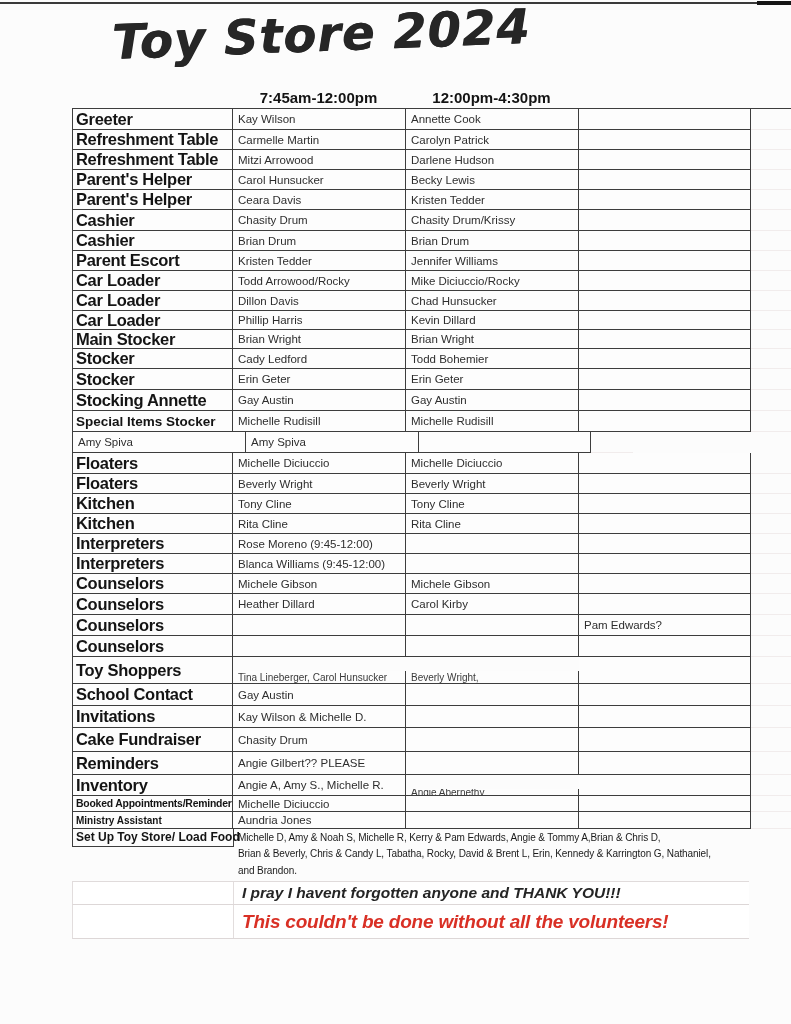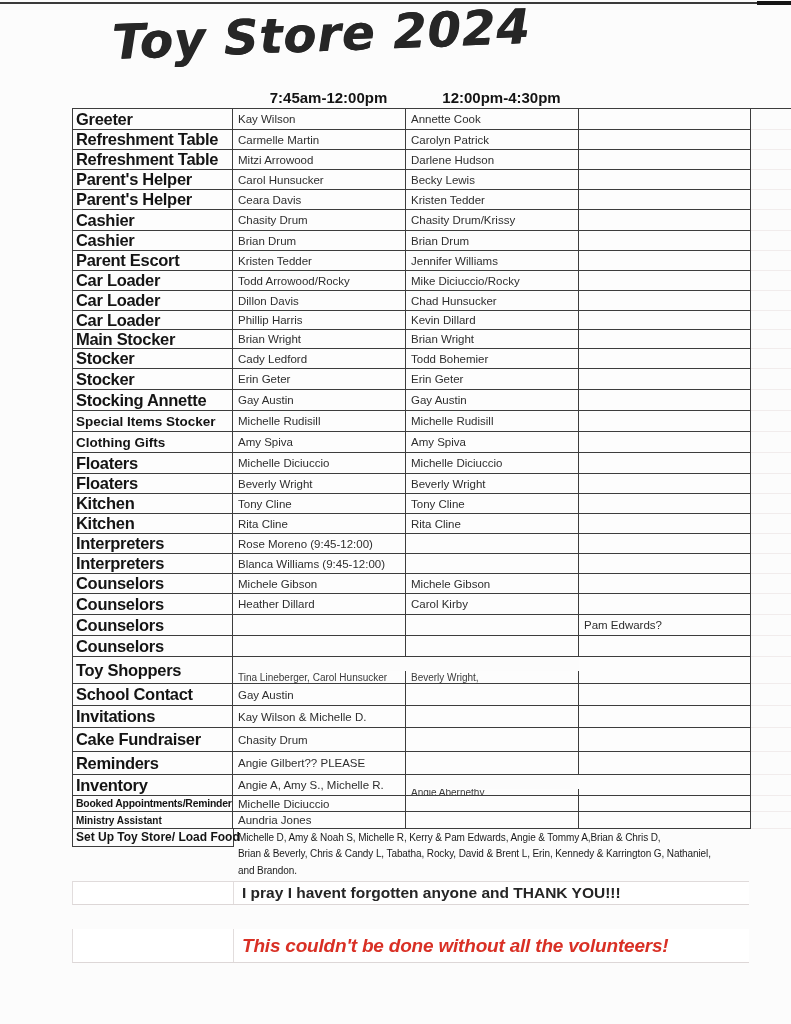--- a/index.html
+++ b/index.html
@@ -6,21 +6,21 @@
   .page{position:relative;width:791px;height:1024px;background:#fcfcfc;overflow:hidden;
         font-family:"Liberation Sans",sans-serif;color:#222;}
   
   .scan-line{position:absolute;left:0;top:2px;width:791px;height:2px;background:#3a3a3a;}
   .scan-line-end{position:absolute;right:0;top:1px;width:34px;height:4px;background:#151515;}
   
   .title{position:absolute;left:112px;top:6px;font-family:"DejaVu Sans",sans-serif;
          font-size:48px;font-weight:bold;font-style:italic;color:#262626;
          letter-spacing:1px;transform:rotate(-2.2deg);text-shadow:.6px 0 0 #262626;white-space:nowrap;}
   
-  .thead{position:absolute;left:82px;top:87px;display:flex;height:21px;}
+  .thead{position:absolute;left:72px;top:87px;display:flex;height:21px;}
   .thead .spacer{width:160px;}
   .thead .time{width:173px;text-align:center;font-weight:bold;font-size:15px;color:#141414;line-height:21px;}
   
   .grid{position:absolute;left:72px;top:108px;border-top:1.6px solid #3d3d3d;border-left:1.6px solid #3d3d3d;}
   .trow{display:flex;}
   .cell{box-sizing:border-box;border-right:1.6px solid #3d3d3d;border-bottom:1.6px solid #3d3d3d;
         display:flex;align-items:center;overflow:hidden;white-space:nowrap;background:#fdfdfd;}
   .role{width:160px;font-weight:bold;color:#141414;padding:0 2px 0 3px;}
   .role.big{font-size:16.5px;letter-spacing:-.3px;}
   .role.med{font-size:13.5px;}
@@ -32,22 +32,22 @@
   .ghost{width:42px;border-bottom:1px solid #f1ecec;background:transparent;}
   
   .setup-label{position:absolute;left:72px;top:828px;width:161.6px;height:19px;box-sizing:border-box;
                border-left:1.6px solid #3d3d3d;border-right:1.6px solid #3d3d3d;border-bottom:1.6px solid #3d3d3d;
                display:flex;align-items:center;font-weight:bold;font-size:12px;color:#141414;padding-left:3px;white-space:nowrap;}
   .setup-names{position:absolute;left:238px;top:830px;font-weight:normal;font-size:10px;
                letter-spacing:-.1px;line-height:16.4px;color:#1a1a1a;white-space:nowrap;}
   
   .foot{position:absolute;left:72px;width:677px;box-sizing:border-box;display:flex;
         border-left:1.2px solid #e2dddd;border-bottom:1.2px solid #ddd7d7;background:#fff;}
-  .footA{top:881px;height:24px;border-top:1.2px solid #e0dbdb;}
-  .footB{top:905px;height:34px;margin-top:24px;}
+  .footA{top:881px;height:24px;border-top:1.2px solid #e0dbdb;font-style:italic;}
+  .footB{top:905px;height:34px;}
   .foot .fspacer{width:161px;border-right:1.2px solid #e2dddd;height:100%;box-sizing:border-box;}
   .foot .ftext{flex:1;display:flex;align-items:center;padding-left:8px;white-space:nowrap;}
   .thanks{font-weight:bold;font-size:15.5px;color:#252525;}
   .rednote{font-weight:bold;font-style:italic;font-size:19px;letter-spacing:-.2px;}
 </style>
 </head>
 <body>
 
 <div class="page">
 
@@ -169,21 +169,20 @@
         <div class="ghost"></div>
       </div>
       <div class="trow" style="height: 21px;">
         <div class="cell role med">Special Items Stocker</div>
         <div class="cell name">Michelle Rudisill</div>
         <div class="cell name">Michelle Rudisill</div>
         <div class="cell extra"></div>
         <div class="ghost"></div>
       </div>
       <div class="trow" style="height: 21px;">
-        <div class="cell role med">Clothing Gifts</div>
         <div class="cell name">Amy Spiva</div>
         <div class="cell name">Amy Spiva</div>
         <div class="cell extra"></div>
         <div class="ghost"></div>
       </div>
       <div class="trow" style="height: 21px;">
         <div class="cell role big">Floaters</div>
         <div class="cell name">Michelle Diciuccio</div>
         <div class="cell name">Michelle Diciuccio</div>
         <div class="cell extra"></div>

